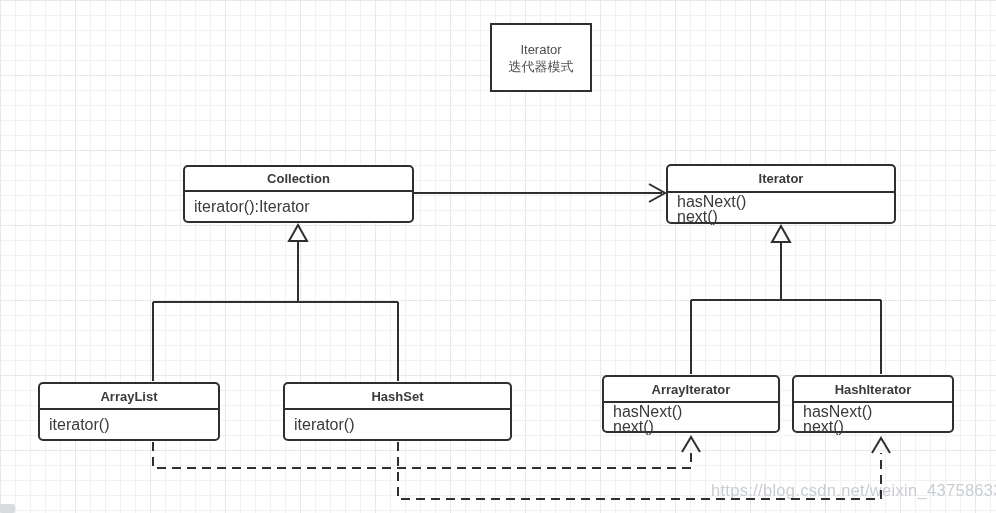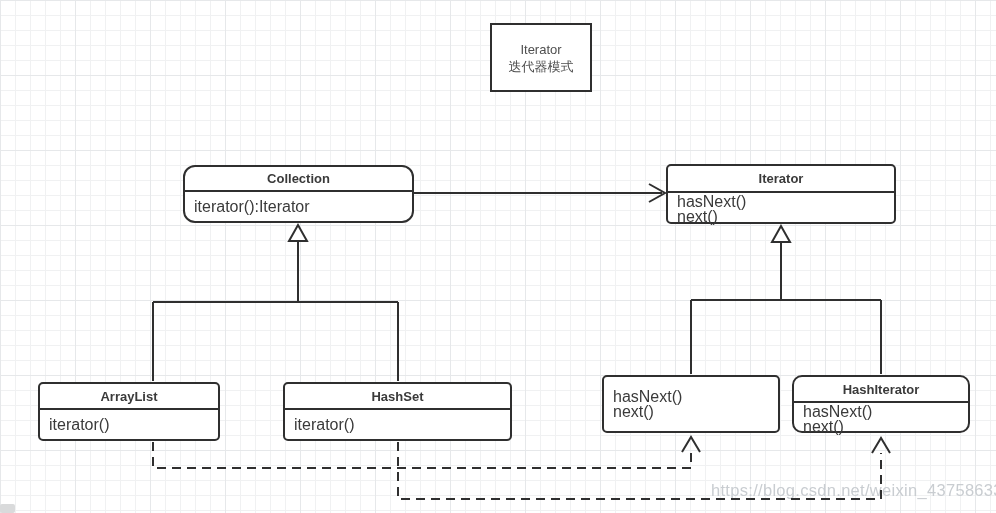--- a/index.html
+++ b/index.html
@@ -96,21 +96,21 @@
 
 <div id="canvas">
 
   <div class="watermark">https://blog.csdn.net/weixin_43758633</div>
 
   <div class="note-box" style="left:490px; top:23px; width:102px; height:69px;">
     <div>Iterator</div>
     <div>迭代器模式</div>
   </div>
 
-  <div class="uml-box" style="left:183px; top:165px; width:231px; height:58px;border-radius:12px;">
+  <div class="uml-box" style="left:183px; top:165px; width:231px; height:58px;">
     <div class="uml-header" style="height:23px;">Collection</div>
     <div class="uml-body">
       <div>iterator():Iterator</div>
     </div>
   </div>
 
   <div class="uml-box" style="left:666px; top:164px; width:230px; height:60px;">
     <div class="uml-header" style="height:25px;">Iterator</div>
     <div class="uml-body">
       <div>hasNext()</div>
@@ -126,27 +126,28 @@
   </div>
 
   <div class="uml-box" style="left:283px; top:382px; width:229px; height:59px;">
     <div class="uml-header" style="height:24px;">HashSet</div>
     <div class="uml-body">
       <div>iterator()</div>
     </div>
   </div>
 
   <div class="uml-box" style="left:602px; top:375px; width:178px; height:58px;">
+    <div class="uml-header" style="height:24px;">ArrayIterator</div>
     <div class="uml-body">
       <div>hasNext()</div>
       <div>next()</div>
     </div>
   </div>
 
-  <div class="uml-box" style="left:792px; top:375px; width:178px; height:58px;border-radius:10px;">
+  <div class="uml-box" style="left:792px; top:375px; width:162px; height:58px;">
     <div class="uml-header" style="height:24px;">HashIterator</div>
     <div class="uml-body">
       <div>hasNext()</div>
       <div>next()</div>
     </div>
   </div>
 
   <svg class="connectors" viewBox="0 0 996 513">
     <g stroke="#2f2f2f" stroke-width="2" fill="none">
 

